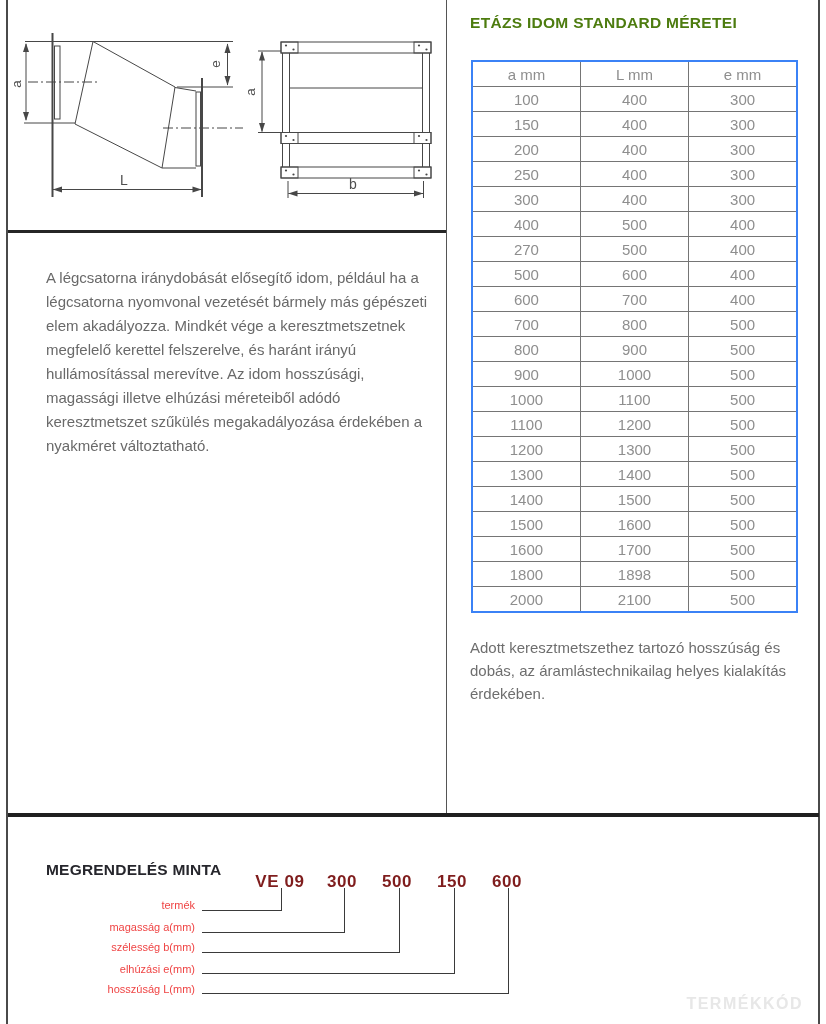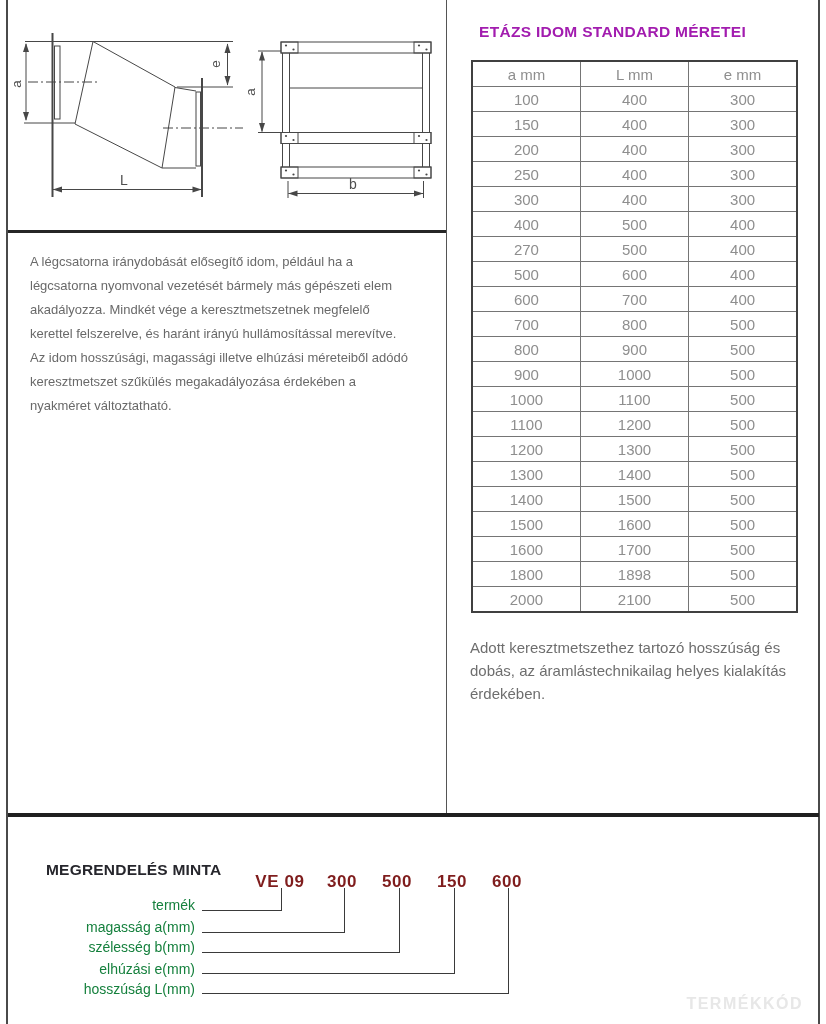--- a/index.html
+++ b/index.html
@@ -11,30 +11,30 @@
   .edge-left  { position:absolute; left:6px;  top:0; width:2px; height:1024px; background:#4a4a4a; }
   .edge-right { position:absolute; left:818px; top:0; width:2px; height:1024px; background:#4a4a4a; }
   .divider-v  { position:absolute; left:446px; top:0; width:1px; height:814px; background:#555555; }
   .rule-drawings { position:absolute; left:8px; top:230px; width:438px; height:3px; background:#262626; }
   .rule-bottom   { position:absolute; left:8px; top:813px; width:811px; height:4px; background:#1f1f1f; }
 
   .drawings-svg { position:absolute; left:0; top:0; }
 
   .description {
     position:absolute; left:30px; top:250px; width:382px;
-    font-size:13px; line-height:24px; color:#696969; margin:0;
+    font-size:15px; line-height:24px; color:#696969; margin:16px;
   }
 
   .table-title {
-    position:absolute; left:470px; top:14px; margin:9px;
-    font-size:15.5px; font-weight:bold; color:#a21caf; letter-spacing:0.3px;
+    position:absolute; left:470px; top:14px; margin:0;
+    font-size:15.5px; font-weight:bold; color:#4d7c0f; letter-spacing:0.3px;
   }
   .dim-table {
     position:absolute; left:471px; top:60px; width:327px;
-    border-collapse:collapse; border:2px solid #404040;
+    border-collapse:collapse; border:2px solid #3b82f6;
     table-layout:fixed;
   }
   .dim-table th, .dim-table td {
     border:1px solid #757575; text-align:center; padding:0;
     font-size:15px; color:#8e8e8e; font-weight:normal; height:24px;
   }
   .dim-table th { height:24px; }
   .table-note {
     position:absolute; left:470px; top:636px; width:340px;
     font-size:15px; line-height:23px; color:#6e6e6e; margin:0;
@@ -43,21 +43,21 @@
   .order-title {
     position:absolute; left:30px; top:845px; margin:16px;
     font-size:15.5px; font-weight:bold; color:#26262c; letter-spacing:0.2px;
   }
   .code-part {
     position:absolute; top:872px; transform:translateX(-50%);
     font-size:17px; font-weight:bold; color:#7f1d1d; letter-spacing:0.6px; white-space:nowrap;
   }
   .order-label {
     position:absolute; left:0; width:195px; text-align:right;
-    font-size:14px; line-height:20px; color:#15803d; white-space:nowrap;
+    font-size:11px; line-height:20px; color:#ef4444; white-space:nowrap;
   }
   .connector {
     position:absolute; left:202px; top:888px;
     border-right:1.5px solid #3a3a3a; border-bottom:1.5px solid #3a3a3a;
   }
   .watermark {
     position:absolute; right:23px; top:995px;
     font-size:16px; font-weight:bold; color:#e7e7e7; letter-spacing:1.5px;
   }
 </style>

